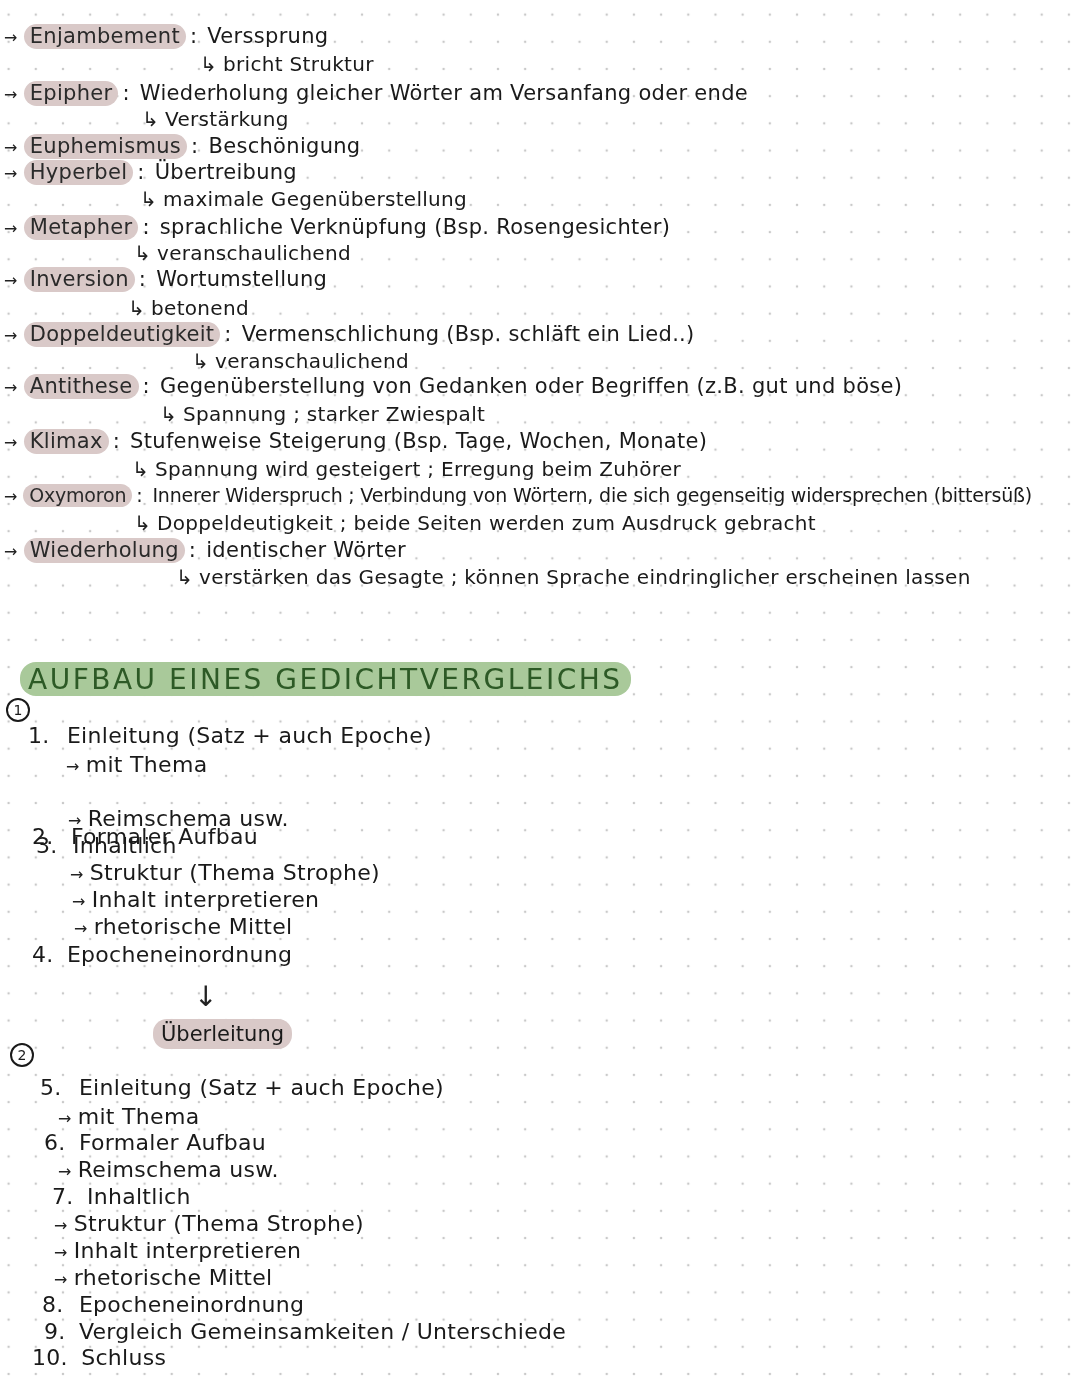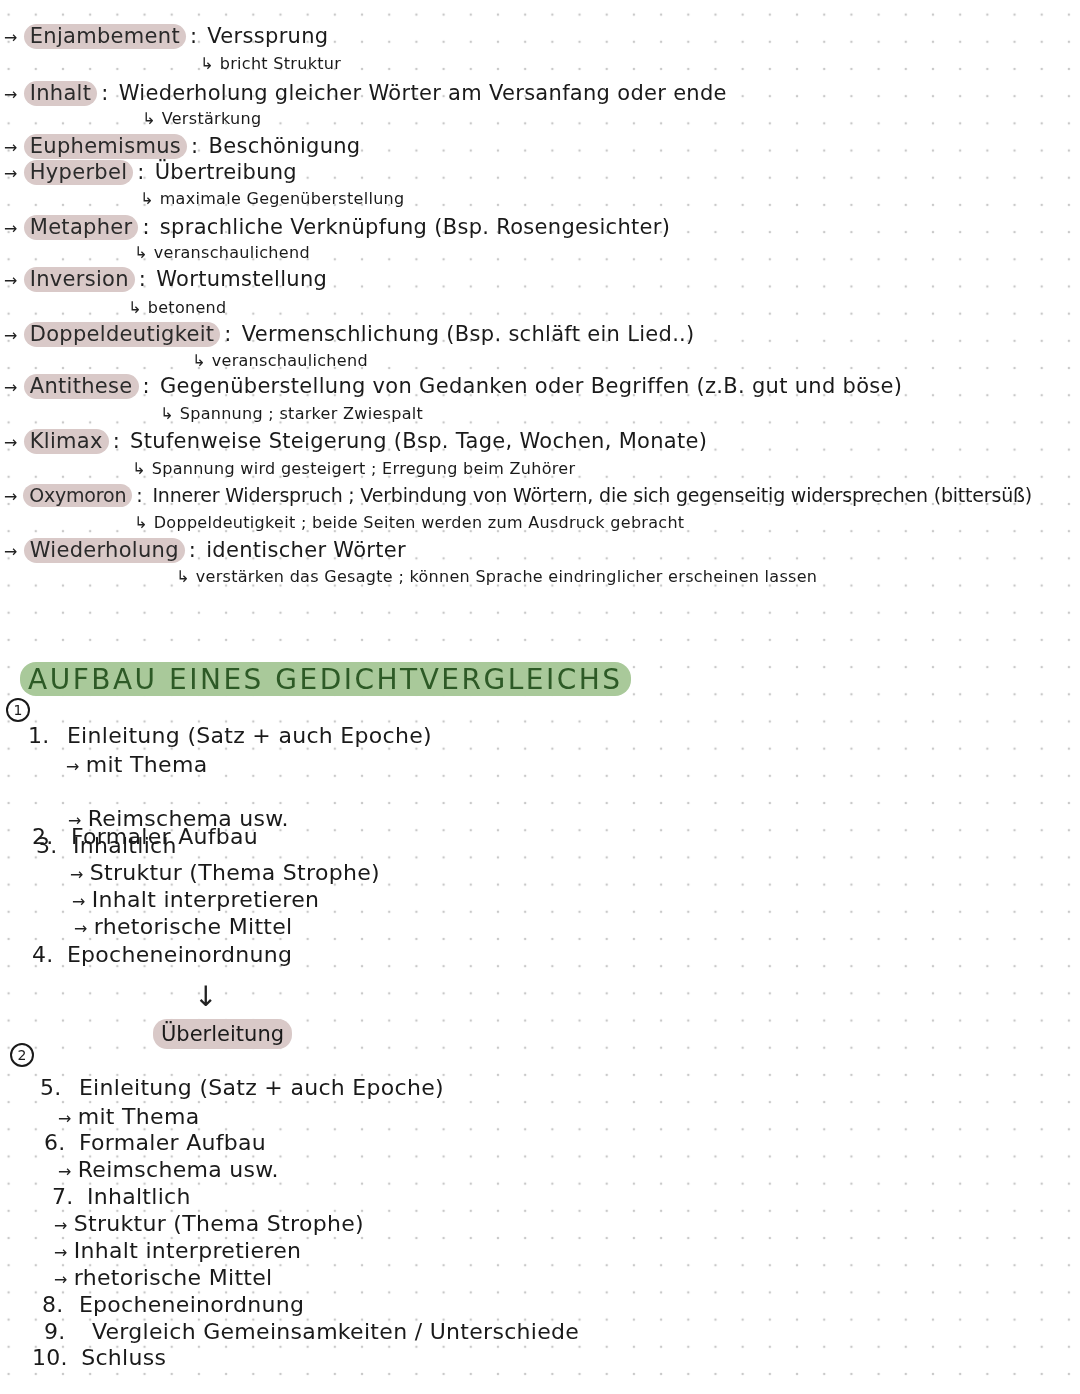--- a/index.html
+++ b/index.html
@@ -15,21 +15,21 @@
     font-family: "DejaVu Sans", sans-serif;
     color: #1a1a1a;
   }
   .line {
     position: absolute;
     white-space: nowrap;
     font-size: 21px;
     letter-spacing: 0.3px;
     line-height: 26px;
   }
-  .sub { font-size: 16px; }
+  .sub { font-size: 20px; }
   .arrow { margin-right: 6px; font-size: 16px; color: #222; }
   .hook { margin-right: 6px; color: #222; }
   .term {
     background: #d9c9c8;
     border-radius: 13px;
     padding: 0 6px 1px 6px;
     margin-right: 4px;
     color: #2a2a2a;
   }
   .colon { margin-right: 10px; }
@@ -79,21 +79,21 @@
 <div>
 
   <div class="line" style="left:4px; top:23px;">
     <span class="arrow">→</span><span class="term">Enjambement</span><span class="colon">:</span><span>Verssprung</span>
   </div>
   <div class="line sub" style="left:200px; top:51px;">
     <span class="hook">↳</span><span>bricht Struktur</span>
   </div>
 
   <div class="line" style="left:4px; top:80px;">
-    <span class="arrow">→</span><span class="term">Inhalt</span><span class="colon">:</span><span>Wiederholung gleicher Wörter am Versanfang oder ende</span>
+    <span class="arrow">→</span><span class="term">Epipher</span><span class="colon">:</span><span>Wiederholung gleicher Wörter am Versanfang oder ende</span>
   </div>
   <div class="line sub" style="left:142px; top:106px;">
     <span class="hook">↳</span><span>Verstärkung</span>
   </div>
 
   <div class="line" style="left:4px; top:133px;">
     <span class="arrow">→</span><span class="term">Euphemismus</span><span class="colon">:</span><span>Beschönigung</span>
   </div>
 
   <div class="line" style="left:4px; top:159px;">
@@ -226,18 +226,18 @@
 <div class="line list sub" style="left:54px; top:1265px;">
   <span class="arrow">→</span><span>rhetorische Mittel</span>
 </div>
 
 <div class="line list sub" style="left:42px; top:1292px;">
   <span>8.</span>
   <span style="margin-left:8px;">Epocheneinordnung</span>
 </div>
 <div class="line list sub" style="left:44px; top:1319px;">
   <span>9.</span>
-  <span style="margin-left:19px;">Vergleich Gemeinsamkeiten / Unterschiede</span>
+  <span style="margin-left:6px;">Vergleich Gemeinsamkeiten / Unterschiede</span>
 </div>
 <div class="line list sub" style="left:32px; top:1345px;">
   <span>10.</span>
   <span style="margin-left:6px;">Schluss</span>
 </div>
 
 </body></html>

